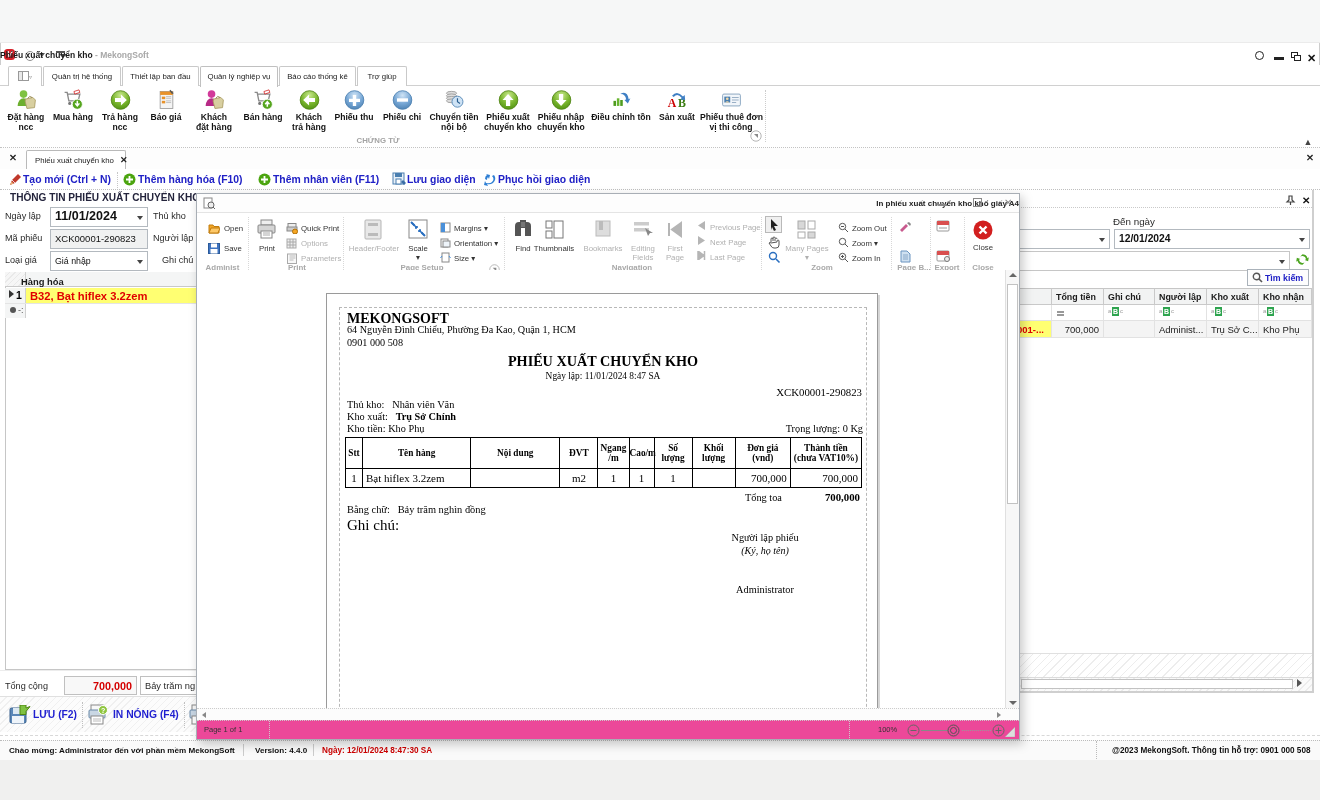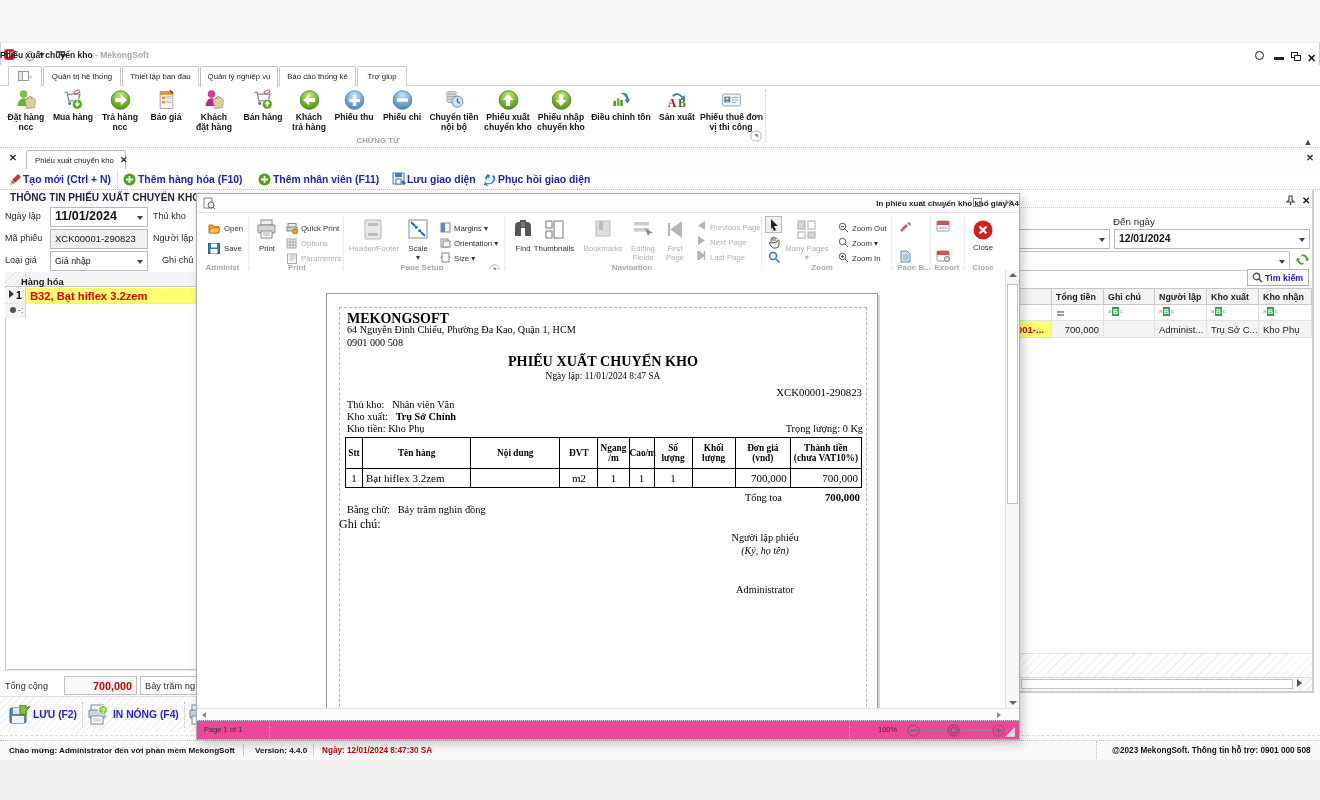--- a/index.html
+++ b/index.html
@@ -611,21 +611,21 @@
 <td>1</td>
 <td></td>
 <td style="text-align:right;padding-right:3px">700,000</td>
 <td style="text-align:right;padding-right:3px">700,000</td>
 </tr>
 </tbody>
           </table>
 <div class="pp" style="left:418px;top:198px;font-size:10.3px">Tổng toa</div>
 <div class="pp b" style="left:0;top:197px;width:533px;text-align:right;font-size:10.8px">700,000</div>
 <div class="pp" style="left:20px;top:210px;font-size:10.4px">Bằng chữ:&nbsp;&nbsp;&nbsp;Bảy trăm nghìn đồng</div>
-<div class="pp" style="left:12px;top:223px;font-size:12px">Ghi chú:</div>
+<div class="pp" style="left:20px;top:223px;font-size:15px">Ghi chú:</div>
 <div class="pp" style="left:338px;top:238px;width:200px;text-align:center;font-size:10.3px">Người lập phiếu</div>
 <div class="pp" style="left:338px;top:251px;width:200px;text-align:center;font-size:10px;font-style:italic">(Ký, họ tên)</div>
 <div class="pp" style="left:338px;top:290px;width:200px;text-align:center;font-size:10.3px">Administrator</div>
 </div>
 </div>
 <div class="d" id="dvs">
         <div id="dvs-thumb"></div>
         <div style="position:absolute;left:3px;top:3px;width:0;height:0;border-left:4px solid transparent;border-right:4px solid transparent;border-bottom:4px solid #666"></div>
         <div style="position:absolute;left:3px;bottom:3px;width:0;height:0;border-left:4px solid transparent;border-right:4px solid transparent;border-top:4px solid #666"></div>
       </div>

